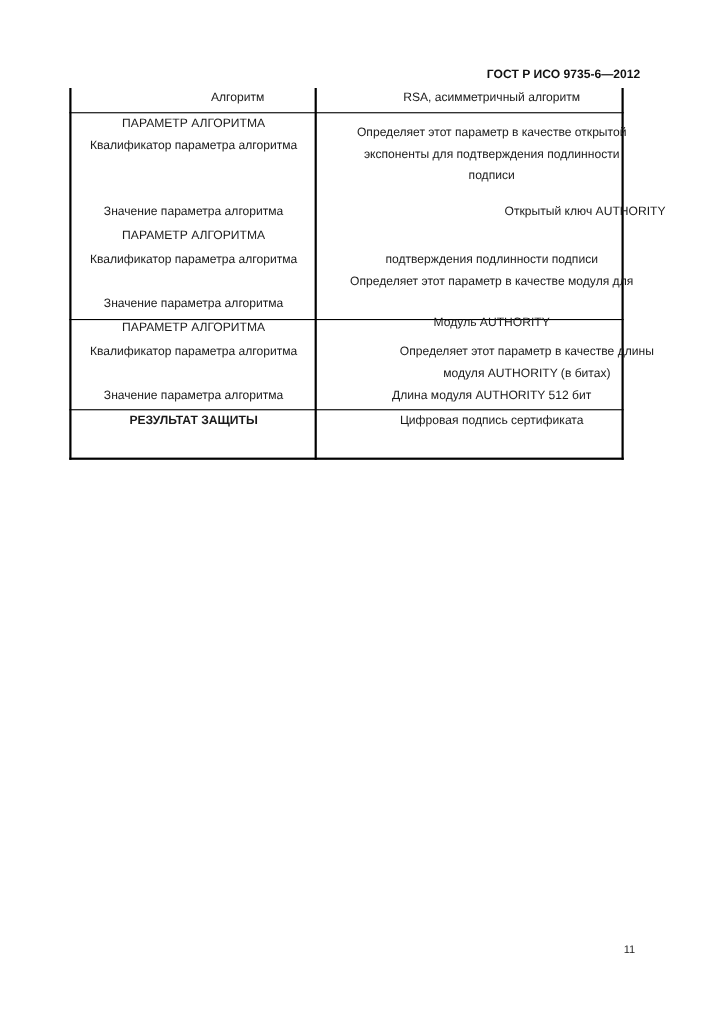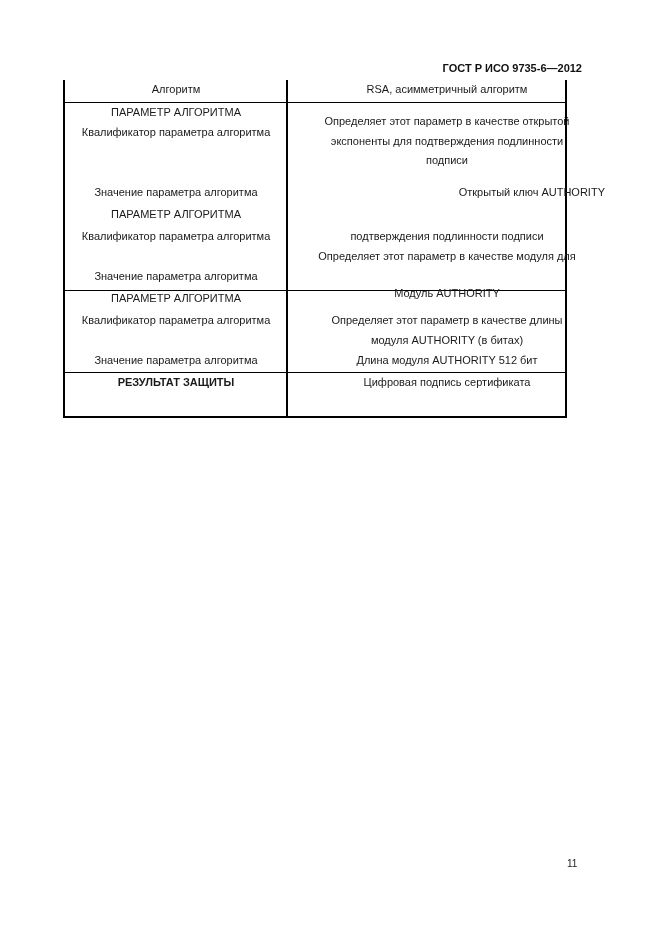--- a/index.html
+++ b/index.html
@@ -36,21 +36,21 @@
 
   <div class="vline" style="left:0; top:0; height:338px;"></div>
   <div class="vline" style="left:223px; top:0; height:338px;"></div>
   <div class="vline" style="left:502px; top:0; height:338px;"></div>
 
   <div class="hline" style="top:22px;"></div>
   <div class="hline" style="top:210px;"></div>
   <div class="hline" style="top:292px;"></div>
   <div class="hline thick" style="top:336px;"></div>
 
-  <div class="cell left" style="top:0;">Алгоритм</div>
+  <div class="cell left" style="top:0;padding-left:40px;">Алгоритм</div>
   <div class="cell right" style="top:0;">RSA, асимметричный алгоритм</div>
 
   <div class="cell left" style="top:23px;">ПАРАМЕТР АЛГОРИТМА</div>
   <div class="cell left" style="top:43px;">Квалификатор параметра алгоритма</div>
   <div class="cell right" style="top:32px;">
     <div>Определяет этот параметр в качестве открытой</div>
     <div>экспоненты для подтверждения подлинности</div>
     <div>подписи</div>
   </div>
   <div class="cell left" style="top:103px;">Значение параметра алгоритма</div>
@@ -60,21 +60,21 @@
   <div class="cell left" style="top:147px;">Квалификатор параметра алгоритма</div>
   <div class="cell right" style="top:147px;">
     <div>подтверждения подлинности подписи</div>
     <div>Определяет этот параметр в качестве модуля для</div>
   </div>
   <div class="cell left" style="top:187px;">Значение параметра алгоритма</div>
   <div class="cell right" style="top:187px;margin-top:17px;">Модуль AUTHORITY</div>
 
   <div class="cell left" style="top:209px;">ПАРАМЕТР АЛГОРИТМА</div>
   <div class="cell left" style="top:231px;">Квалификатор параметра алгоритма</div>
-  <div class="cell right" style="top:231px;">
+  <div class="cell right" style="top:231px;margin-left:32px;">
     <div>Определяет этот параметр в качестве длины</div>
     <div>модуля AUTHORITY (в битах)</div>
   </div>
   <div class="cell left" style="top:271px;">Значение параметра алгоритма</div>
   <div class="cell right" style="top:271px;">Длина модуля AUTHORITY 512 бит</div>
 
   <div class="cell left bold" style="top:293px;">РЕЗУЛЬТАТ ЗАЩИТЫ</div>
   <div class="cell right" style="top:293px;">Цифровая подпись сертификата</div>
 </div>
 

